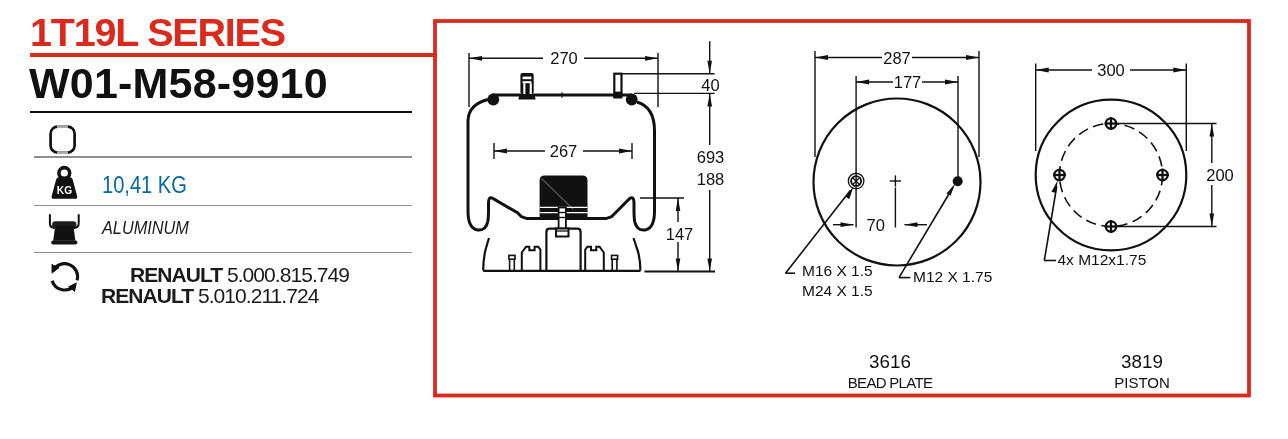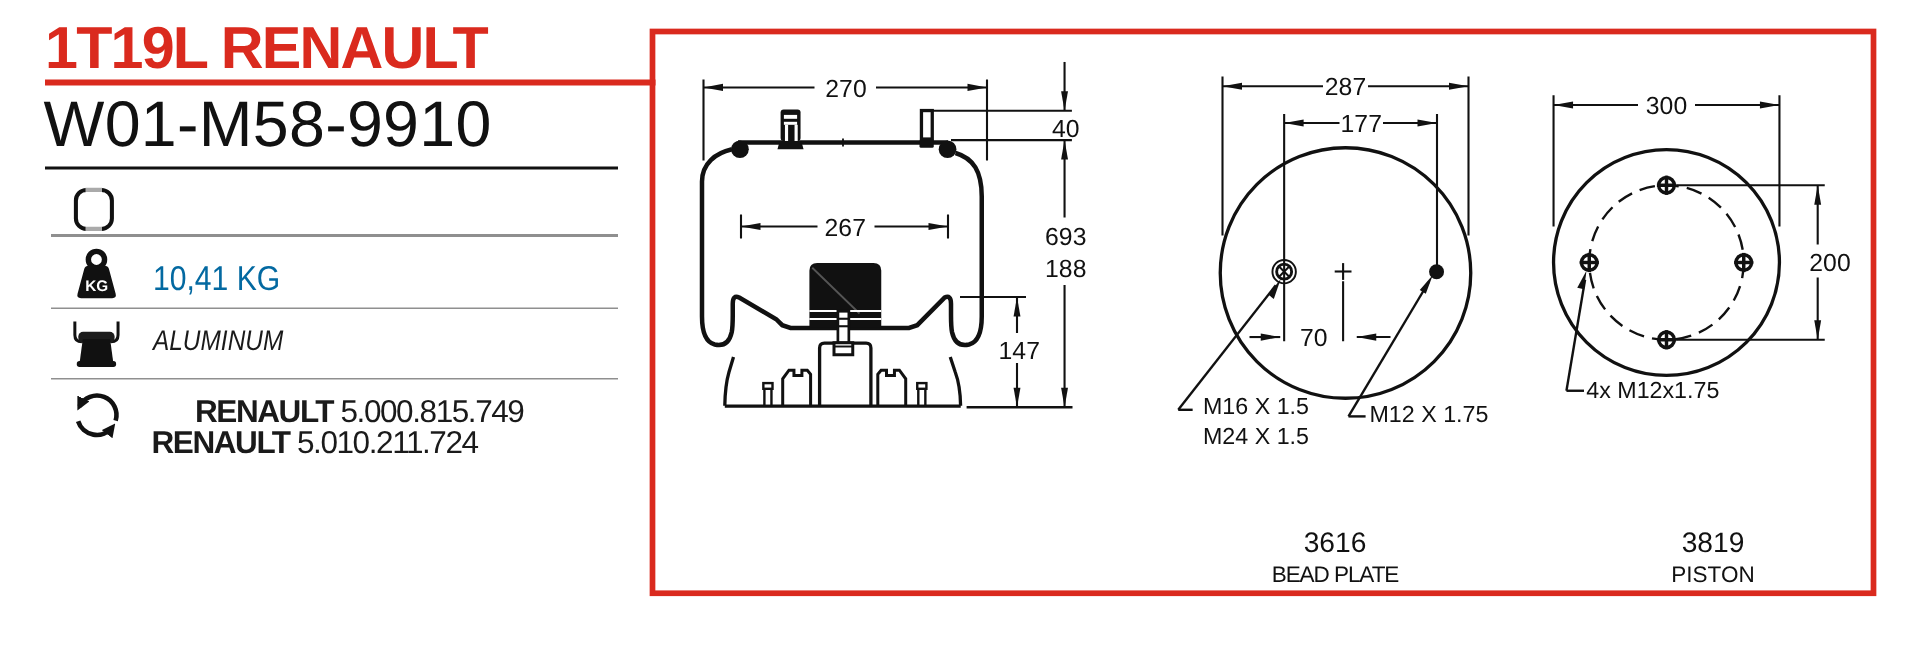--- a/index.html
+++ b/index.html
@@ -5,24 +5,24 @@
 html,body{margin:0;padding:0;background:#fff;}
 body{width:1288px;height:439px;font-family:"Liberation Sans",sans-serif;}
 #page{position:relative;width:1288px;height:439px;overflow:hidden;background:#fff;}
 .abs{position:absolute;}
 .sx{display:inline-block;transform:scaleX(0.84);transform-origin:0 50%;white-space:nowrap;}
 </style>
 </head>
 <body>
 <div id="page">
 
-  <div class="abs" style="left:30px;top:9.7px;font-size:39.5px;font-weight:bold;color:#da2a1e;letter-spacing:-1.2px;">1T19L RENAULT</div>
+  <div class="abs" style="left:30px;top:9.7px;font-size:39.5px;font-weight:bold;color:#da2a1e;letter-spacing:-1.2px;">1T19L SERIES</div>
   <div class="abs" style="left:30px;top:52.7px;width:407px;height:4px;background:#da2a1e;"></div>
 
-  <div class="abs" style="left:29px;top:59.1px;font-size:43px;font-weight:normal;color:#111;letter-spacing:0.2px;">W01-M58-9910</div>
+  <div class="abs" style="left:29px;top:59.1px;font-size:43px;font-weight:bold;color:#111;letter-spacing:0.2px;">W01-M58-9910</div>
   <div class="abs" style="left:29.5px;top:110.6px;width:382px;height:2.6px;background:#111;"></div>
 
   <div class="abs" style="left:34px;top:156.3px;width:378px;height:1.3px;background:#8f8f8f;"></div>
   <div class="abs" style="left:34px;top:204.7px;width:378px;height:1.3px;background:#8f8f8f;"></div>
   <div class="abs" style="left:34px;top:251.5px;width:378px;height:1.3px;background:#8f8f8f;"></div>
 
   <div class="abs" style="left:102px;top:172.1px;font-size:23px;color:#0369a1;"><span class="sx" style="transform:scaleX(0.873);">10,41 KG</span></div>
   <div class="abs" style="left:102px;top:216.6px;font-size:19px;color:#1a1a1a;font-style:italic;"><span class="sx" style="transform:scaleX(0.857);">ALUMINUM</span></div>
   <div class="abs" style="left:101px;top:262.7px;font-size:21px;color:#1a1a1a;letter-spacing:-0.95px;margin-left:29px;"><b>RENAULT</b> 5.000.815.749</div>
   <div class="abs" style="left:101px;top:284.3px;font-size:21px;color:#1a1a1a;letter-spacing:-0.95px;text-align:right;"><b>RENAULT</b> 5.010.211.724</div>

